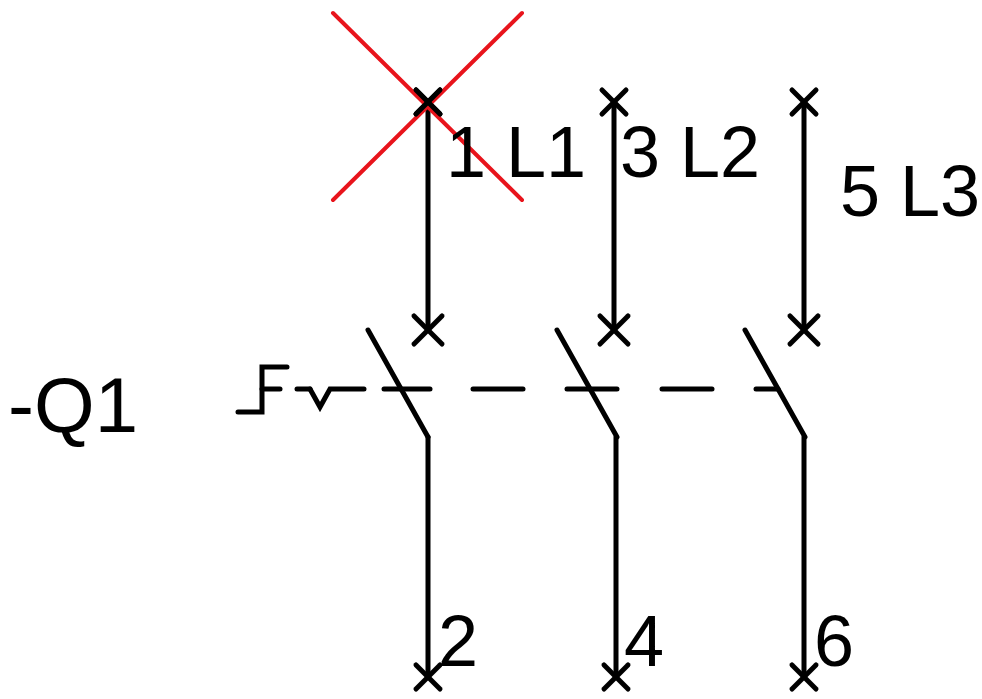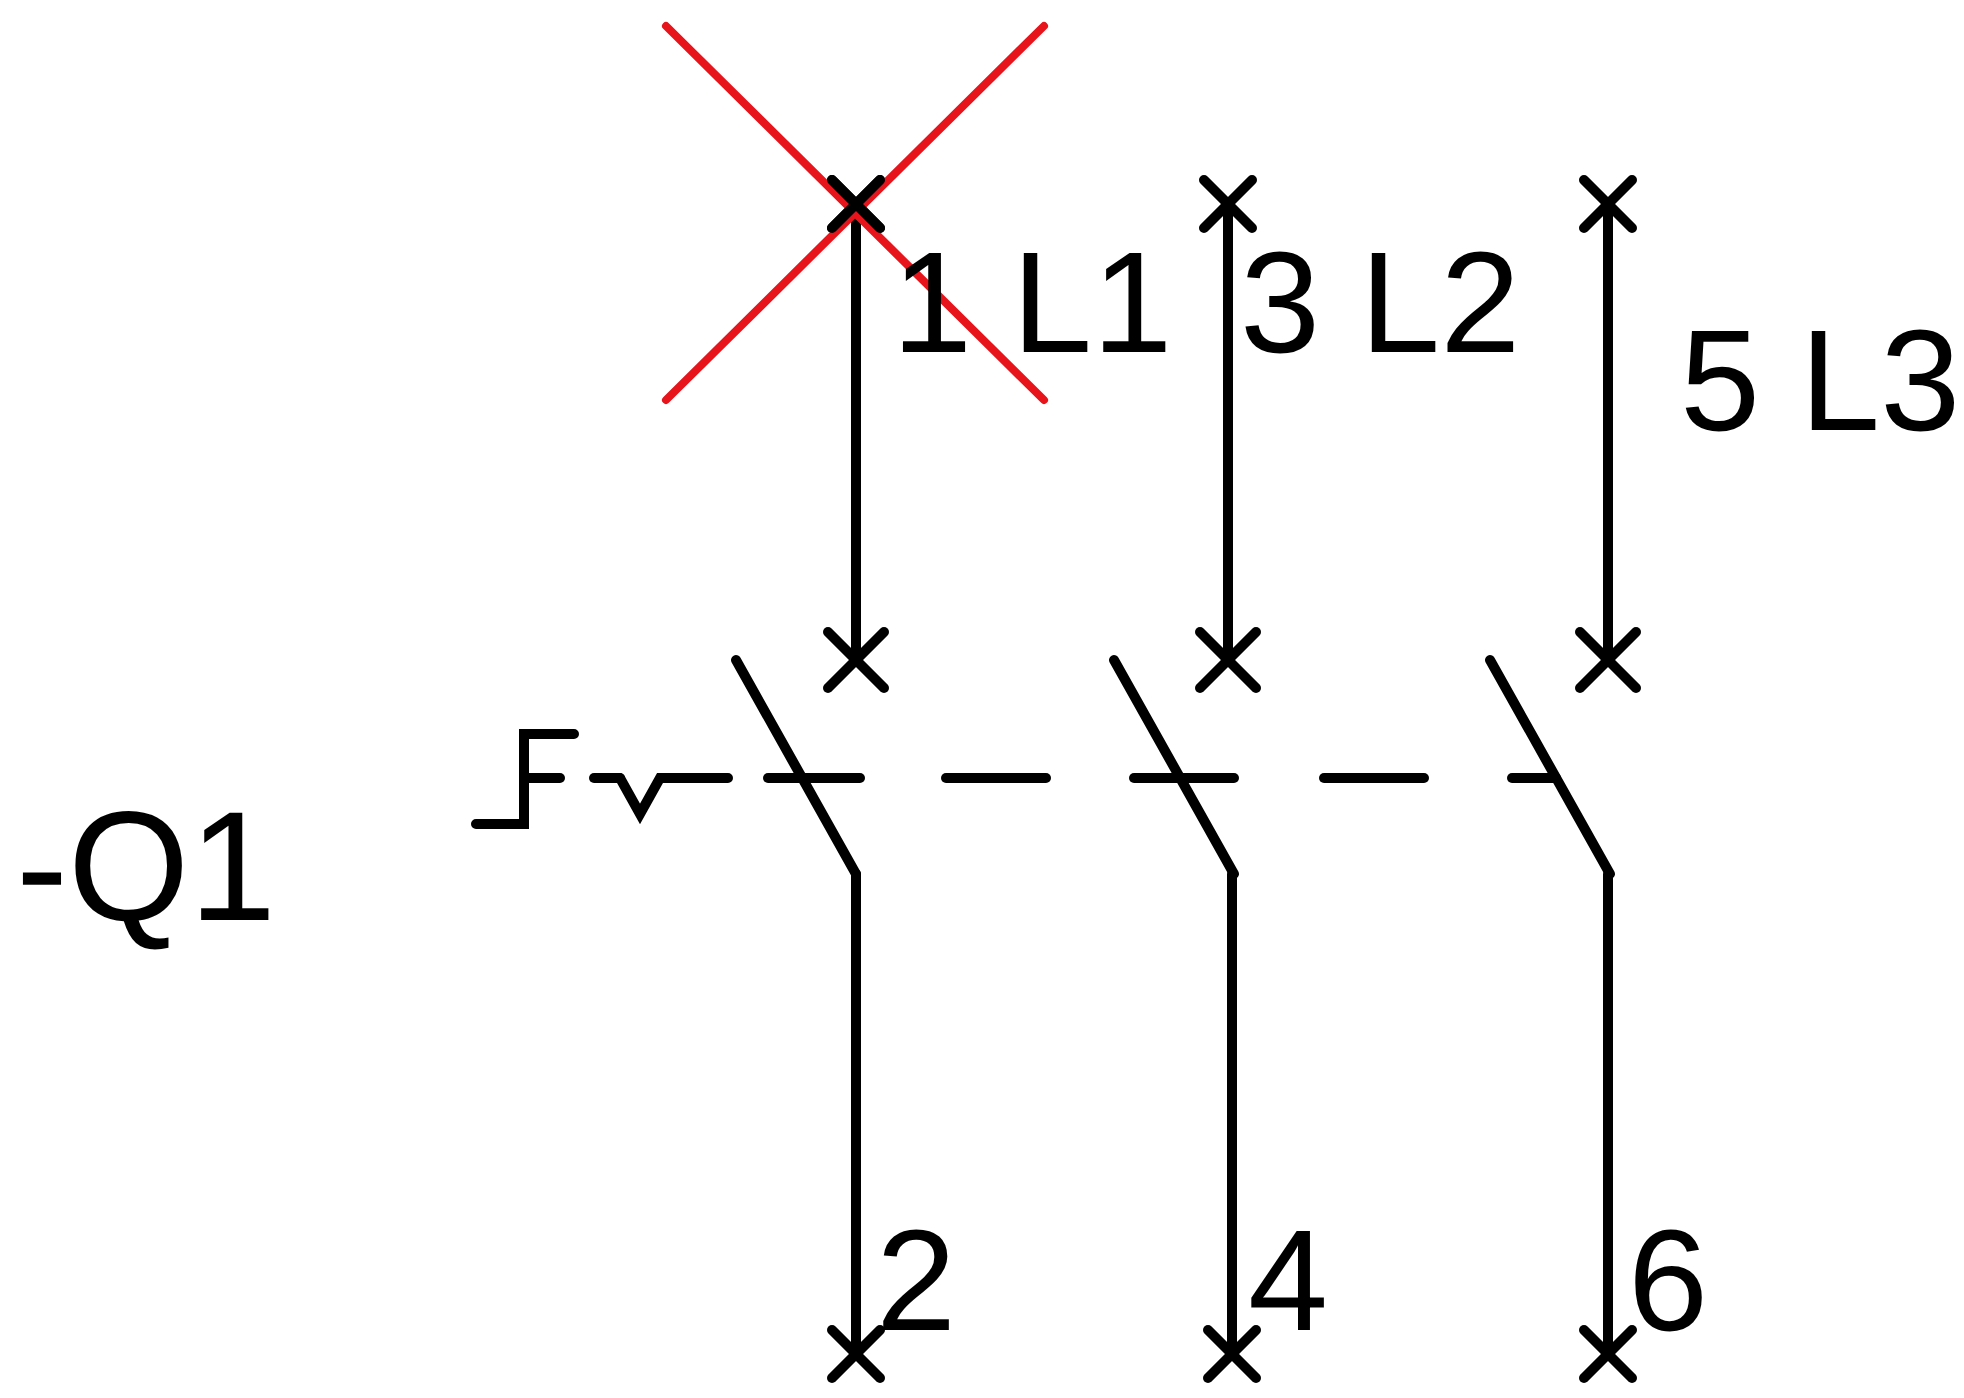--- a/index.html
+++ b/index.html
@@ -1,19 +1,19 @@
 <!DOCTYPE html>
 <html><head>
   <meta charset="utf-8">
   <style>
     html, body { margin: 0; padding: 0; background: #ffffff; }
     body { width: 982px; height: 699px; overflow: hidden; position: relative; }
     #canvas { position: absolute; left: 0; top: 0; width: 982px; height: 699px; }
     .label { position: absolute; font-family: "Liberation Sans", sans-serif; color: #000000; line-height: 1; white-space: nowrap; }
-    .big { font-size: 78px; margin-top: 28px; }
+    .big { font-size: 78px; }
     .term { font-size: 72px; }
   </style>
 </head>
 <body>
 
 <svg id="canvas" viewBox="0 0 982 699" xmlns="http://www.w3.org/2000/svg">
   <g stroke="#000" stroke-width="5" stroke-linecap="round" fill="none">
 
     <g>
       <line x1="428" y1="102" x2="428" y2="330"></line>

